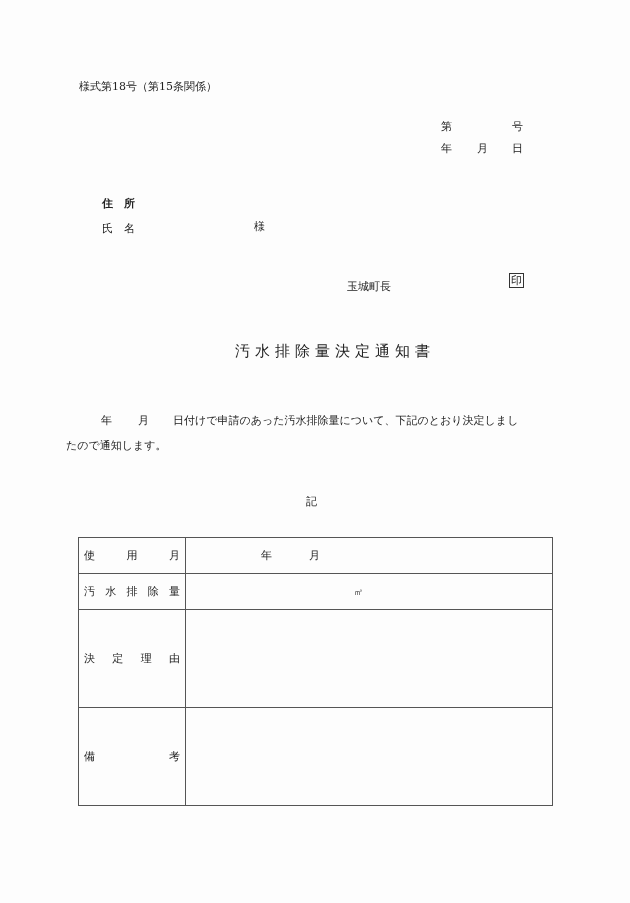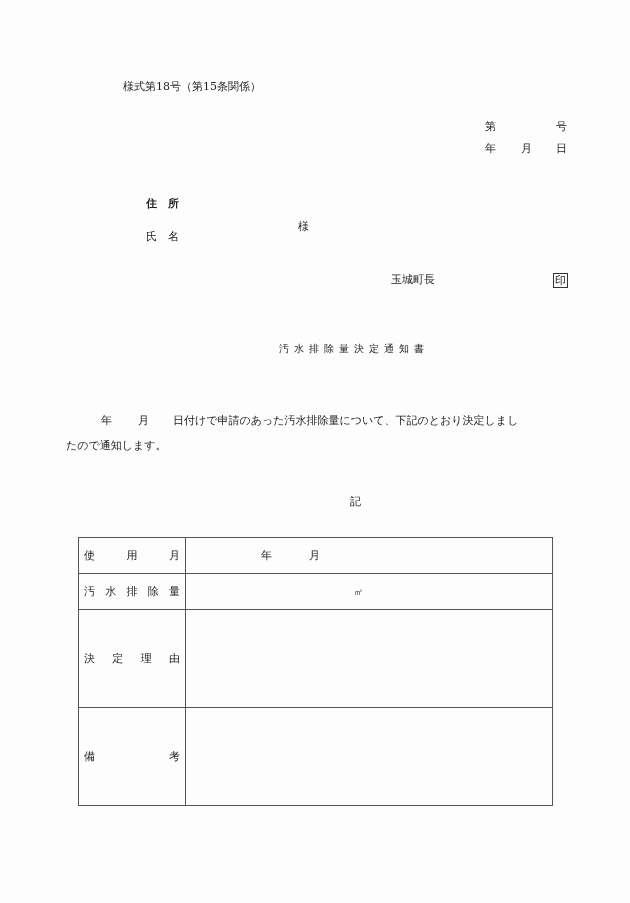--- a/index.html
+++ b/index.html
@@ -1,46 +1,46 @@
 <!DOCTYPE html>
 <html><head>
 <meta charset="utf-8">
 <style>
   html, body { margin:0; padding:0; }
   body {
     width:630px; height:903px; background:#fdfdfd; position:relative; overflow:hidden;
     font-family:"DejaVu Serif","Liberation Serif",serif; color:#222; font-size:11px;
   }
-  .abs { position:absolute; white-space:nowrap;margin-left:44px; }
+  .abs { position:absolute; white-space:nowrap; }
   .seal { display:inline-block; border:1px solid #333; padding:0 1px; line-height:13px; font-size:11px; }
-  .title { letter-spacing:5px; font-size:10px; }
+  .title { letter-spacing:5px; font-size:15px; }
   .body-text { position:absolute; left:66px; top:408px; width:472px; line-height:25px; font-size:11px; white-space:normal; }
   table.rec {
     position:absolute; left:78px; top:537px; width:475px; border-collapse:collapse;
   }
   table.rec td { border:1px solid #555; padding:0 5px; font-size:11px; }
   td.lbl { width:96px; }
   .spread { display:flex; justify-content:space-between; }
 </style>
 </head>
 <body>
 
 <div class="abs" style="left:79px;top:79px;">様式第18号（第15条関係）</div>
 
 <div class="abs" style="left:441px;top:119px;">第</div>
 <div class="abs" style="left:512px;top:119px;">号</div>
 <div class="abs" style="left:441px;top:141px;">年</div>
 <div class="abs" style="left:477px;top:141px;">月</div>
 <div class="abs" style="left:512px;top:141px;">日</div>
 
 <div class="abs" style="left:102px;top:196px;font-weight:bold;">住　所</div>
-<div class="abs" style="left:102px;top:229px;">氏　名</div>
+<div class="abs" style="left:102px;top:221px;">氏　名</div>
 <div class="abs" style="left:254px;top:219px;">様</div>
 
-<div class="abs" style="left:347px;top:272px;text-align:right;">玉城町長</div>
+<div class="abs" style="left:347px;top:279px;text-align:right;">玉城町長</div>
 <div class="abs" style="left:509px;top:273px;"><span class="seal">印</span></div>
 
 <div class="abs title" style="left:235px;top:342px;">汚水排除量決定通知書</div>
 
 <div class="body-text">
   <span style="margin-left:35px;">年</span><span style="margin-left:26px;">月</span><span style="margin-left:24px;">日付けで申請のあった汚水排除量について、下記のとおり決定しまし</span><br>
   <span>たので通知します。</span>
 </div>
 
 <div class="abs" style="left:306px;top:494px;">記</div>

